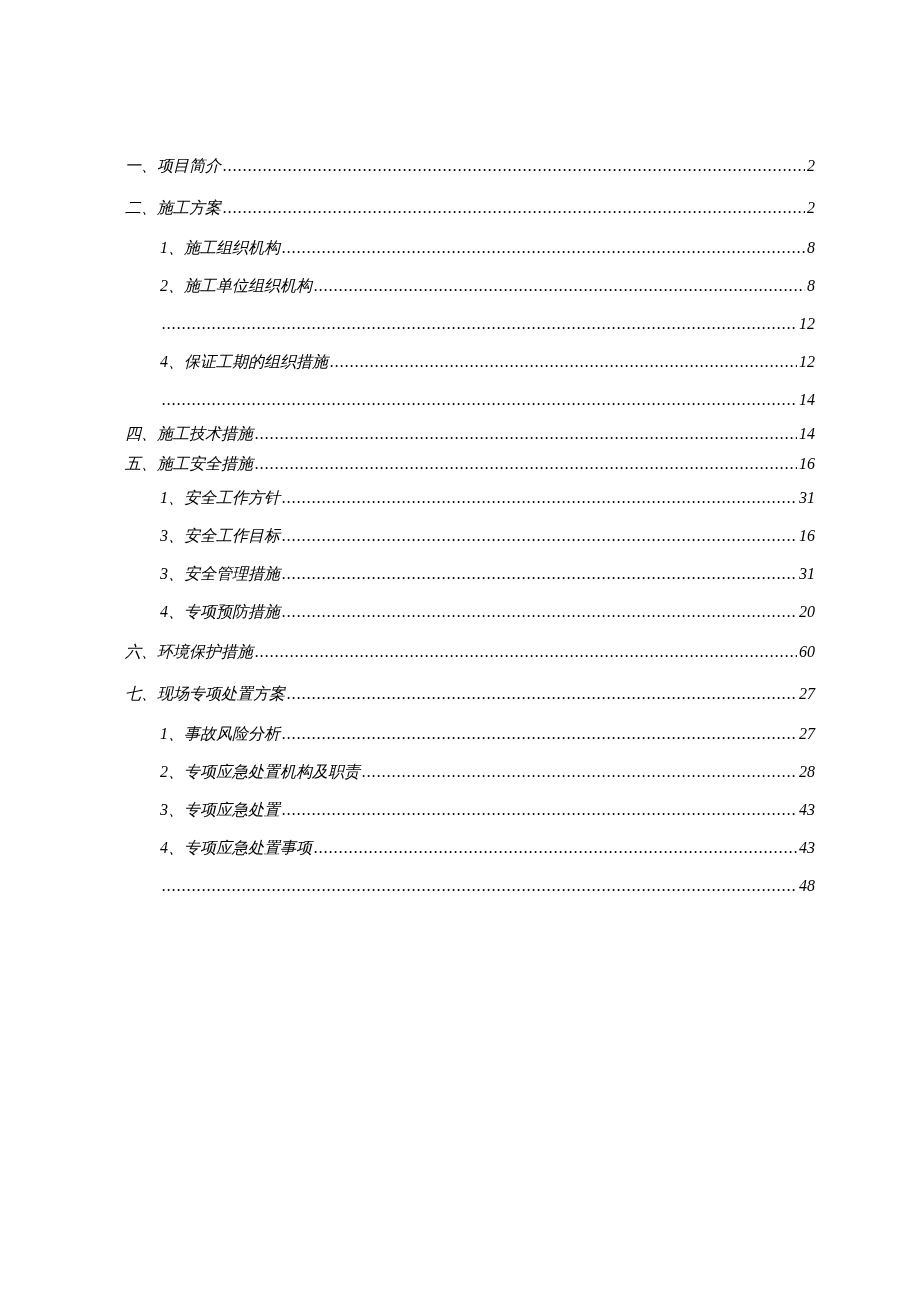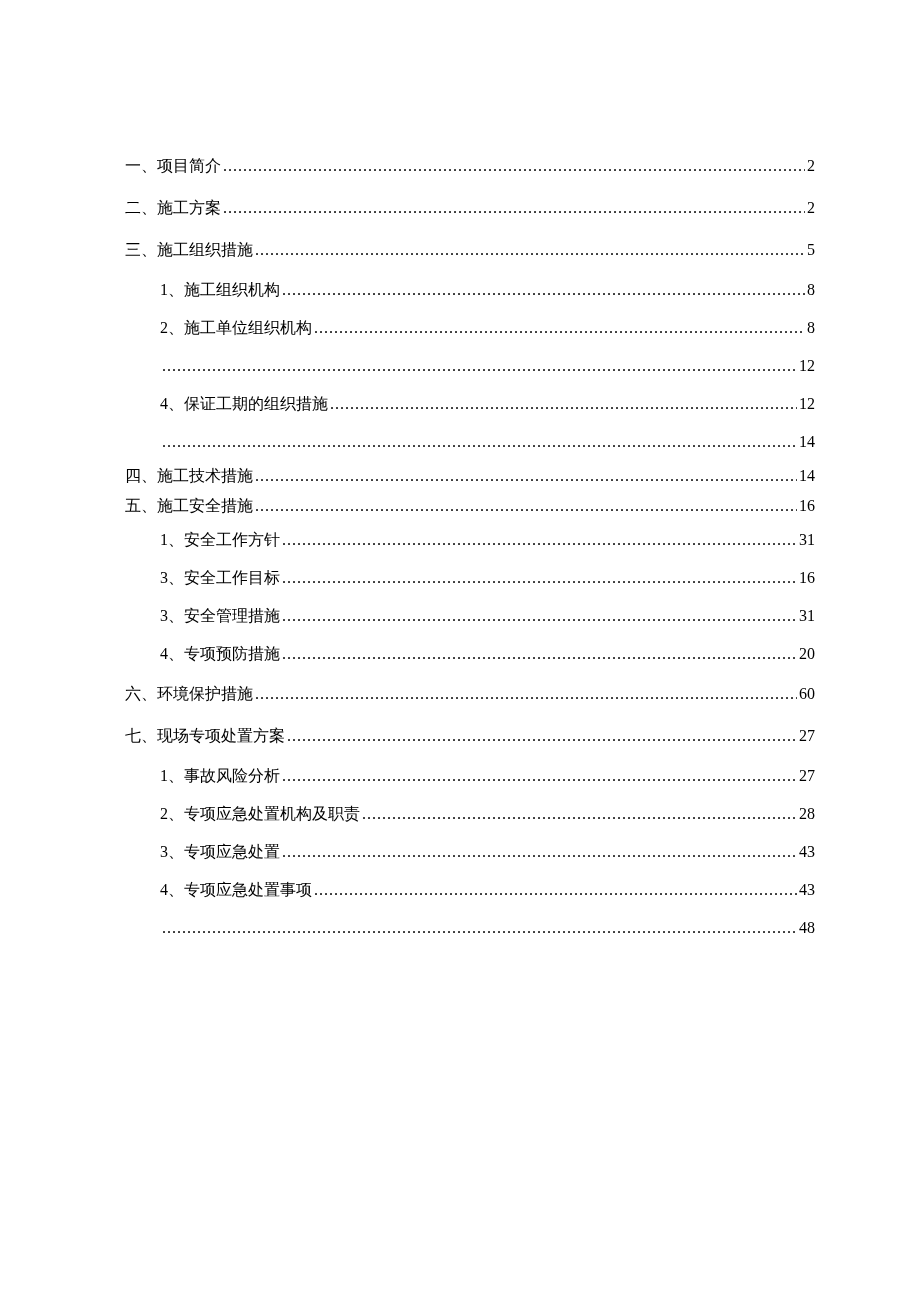--- a/index.html
+++ b/index.html
@@ -14,20 +14,21 @@
       height: 1301px;
       padding: 145px 105px 0 125px;
       color: #000000;
       font-size: 16px;
     }
     .toc-entry {
       display: flex;
       align-items: baseline;
       white-space: nowrap;
       margin-bottom: 0;
+      font-style: italic;
     }
     .toc-level-1 {
       line-height: 42px;
     }
     .toc-level-2 {
       padding-left: 35px;
       line-height: 38px;
     }
     .toc-label {
       flex-shrink: 0;
@@ -58,25 +59,20 @@
 <div id="toc-container">
     <div class="toc-entry toc-level-1">
       <span class="toc-label">一、项目简介</span>
       <span class="toc-dots"></span>
       <span class="toc-page">2</span>
     </div>
     <div class="toc-entry toc-level-1">
       <span class="toc-label">二、施工方案</span>
       <span class="toc-dots"></span>
       <span class="toc-page">2</span>
-    </div>
-    <div class="toc-entry toc-level-1">
-      <span class="toc-label">三、施工组织措施</span>
-      <span class="toc-dots"></span>
-      <span class="toc-page">5</span>
     </div>
     <div class="toc-entry toc-level-2">
       <span class="toc-label">1、施工组织机构</span>
       <span class="toc-dots"></span>
       <span class="toc-page">8</span>
     </div>
     <div class="toc-entry toc-level-2">
       <span class="toc-label">2、施工单位组织机构</span>
       <span class="toc-dots"></span>
       <span class="toc-page">8</span>

